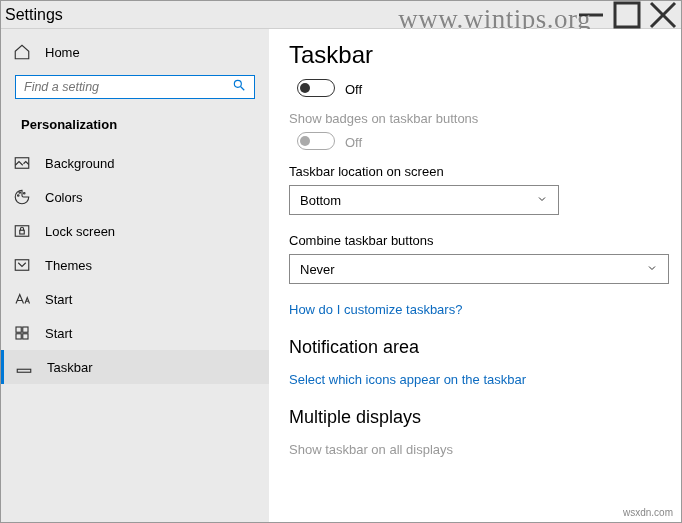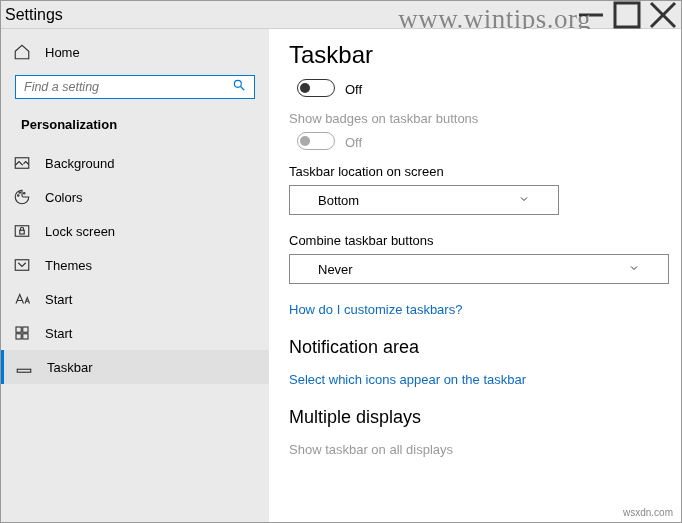--- a/index.html
+++ b/index.html
@@ -24,21 +24,21 @@
   .content h1 { font-size: 24px; font-weight: 400; margin-bottom: 10px; margin-top: 4px; }
   .toggle-row { display: flex; align-items: flex-end; gap: 10px; margin-bottom: 14px; margin-left: 8px; }
   .toggle { width: 38px; height: 18px; border: 1px solid #333; border-radius: 9px; display: flex; align-items: center; padding: 0 2px; }
   .toggle .knob { width: 10px; height: 10px; background: #333; border-radius: 50%; }
   .toggle.disabled { border-color: #aaa; }
   .toggle.disabled .knob { background: #aaa; }
   .toggle-label { font-size: 13px; color: #000; }
   .toggle-label.disabled { color: #999; }
   .field-label { font-size: 13px; margin-bottom: 6px; }
   .field-label.disabled { color: #999; }
-  .select { border: 1px solid #888; height: 30px; display: flex; align-items: center; padding: 0 28px; font-size: 13px; margin-bottom: 18px; justify-content: space-between; background: #fff; }
+  .select { border: 1px solid #888; height: 30px; display: flex; align-items: center; padding: 0 10px; font-size: 13px; margin-bottom: 18px; justify-content: space-between; background: #fff; }
   .select .chev svg { width: 12px; height: 12px; }
   .select.narrow { width: 270px; }
   .select.wide { width: 380px; }
   .link { color: #0c6bc0; font-size: 13px; margin-bottom: 14px; cursor: pointer; display: block; }
   .section-h { font-size: 18px; font-weight: 400; margin: 20px 0 14px 0; }
   .watermark { position: absolute; top: 3px; right: 90px; font-size: 27px; color: rgba(40,40,40,0.55); font-family: Georgia, serif; letter-spacing: 0.5px; pointer-events: none; text-shadow: 0 1px 0 rgba(255,255,255,0.6); }
   .wsxtag { position: absolute; right: 8px; bottom: 4px; font-size: 10px; color: #888; }
 </style>
 </head>
 <body>

